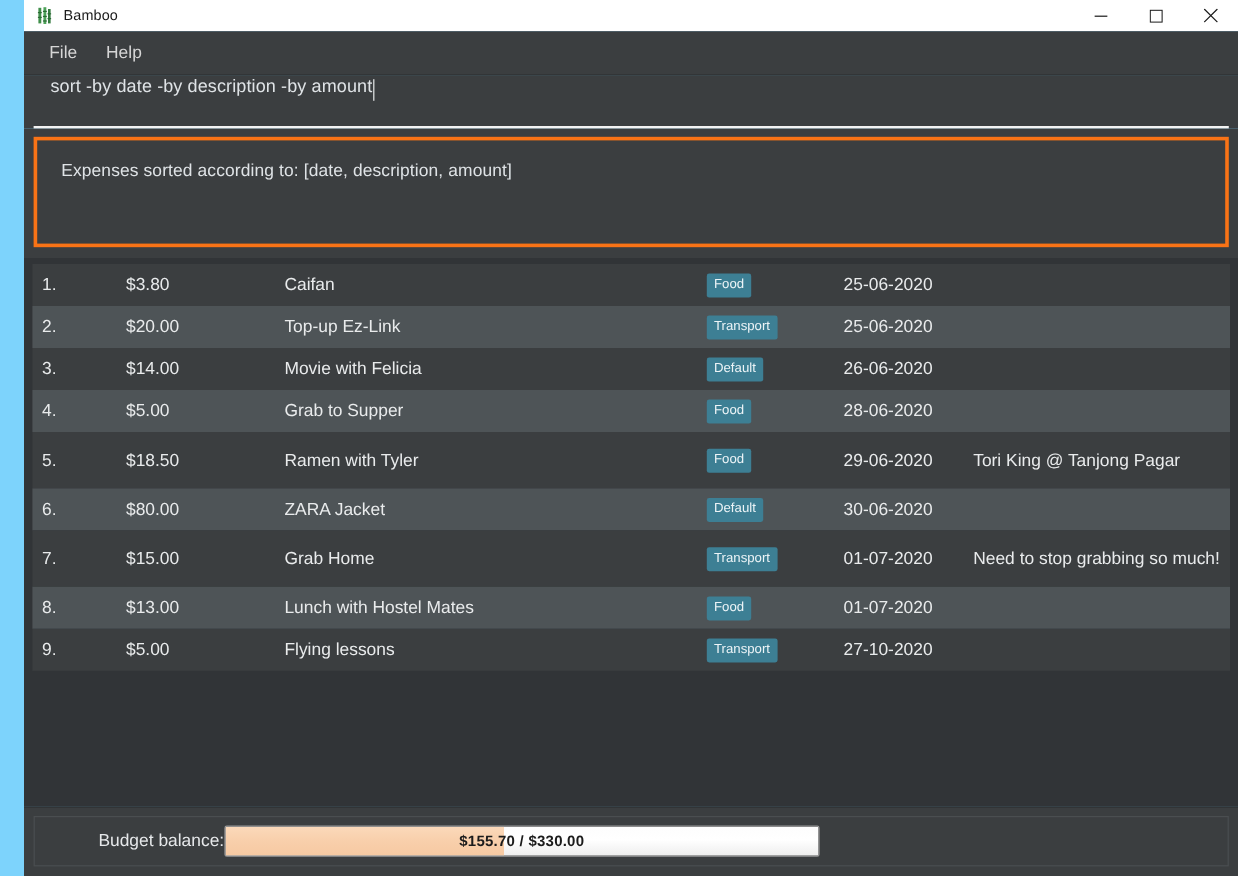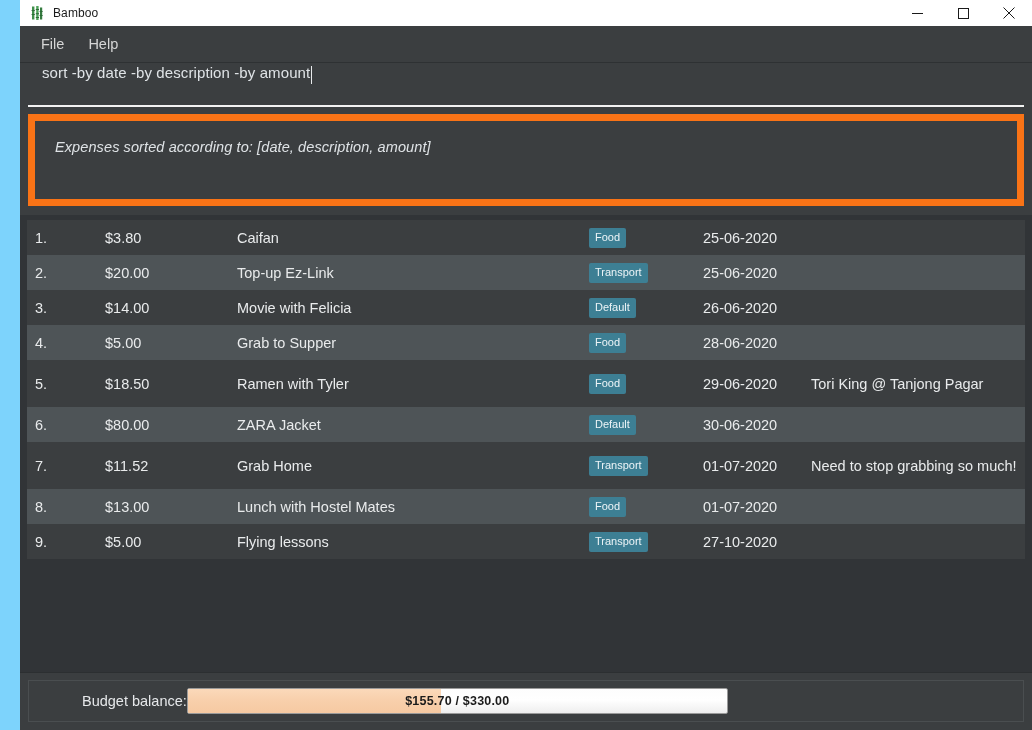--- a/index.html
+++ b/index.html
@@ -108,24 +108,23 @@
   }
 
   
   .resultwrap {
     flex: 0 0 108px;
     background: #3b3e40;
     padding: 7px 8px 9px 8px;
   }
   .resultbox {
     width: 100%; height: 100%;
-    border: 7px solid #f97316;
+    border: 3px solid #f97316;
     background: #3b3e40;
     padding: 18px 20px;
-    font-style: italic;
   }
   .resulttext {
     font-size: 14.5px;
     color: #dfe3e6;
     letter-spacing: 0.1px;
   }
 
   
   .listwrap {
     flex: 1 1 auto;
@@ -176,21 +175,21 @@
     display: flex;
     align-items: center;
     padding-left: 53px;
   }
   .budget-label {
     font-size: 14.5px;
     color: #e6e8ea;
     white-space: nowrap;
   }
   .progress {
-    width: 541px;
+    width: 496px;
     height: 26px;
     background: linear-gradient(to bottom, #fdfdfd 0%, #ffffff 45%, #eeeeee 100%);
     border: 1px solid #9a9a9a;
     border-radius: 2px;
     position: relative;
     overflow: hidden;
   }
   .progress-fill {
     position: absolute;
     left: 0; top: 0; bottom: 0;
@@ -326,21 +325,21 @@
         <div class="c-amount">$80.00</div>
         <div class="c-desc">ZARA Jacket</div>
         <div class="c-tag">
           <span class="tag" style="background: rgb(61, 127, 148);">Default</span>
         </div>
         <div class="c-date">30-06-2020</div>
         <div class="c-note"></div>
       </div>
       <div class="row even tall" style="background: rgb(59, 62, 64);">
         <div class="c-index">7.</div>
-        <div class="c-amount">$11.52</div>
+        <div class="c-amount">$15.00</div>
         <div class="c-desc">Grab Home</div>
         <div class="c-tag">
           <span class="tag" style="background: rgb(61, 127, 148);">Transport</span>
         </div>
         <div class="c-date">01-07-2020</div>
         <div class="c-note">Need to stop grabbing so much!</div>
       </div>
       <div class="row odd" style="background: rgb(78, 84, 87);">
         <div class="c-index">8.</div>
         <div class="c-amount">$13.00</div>

